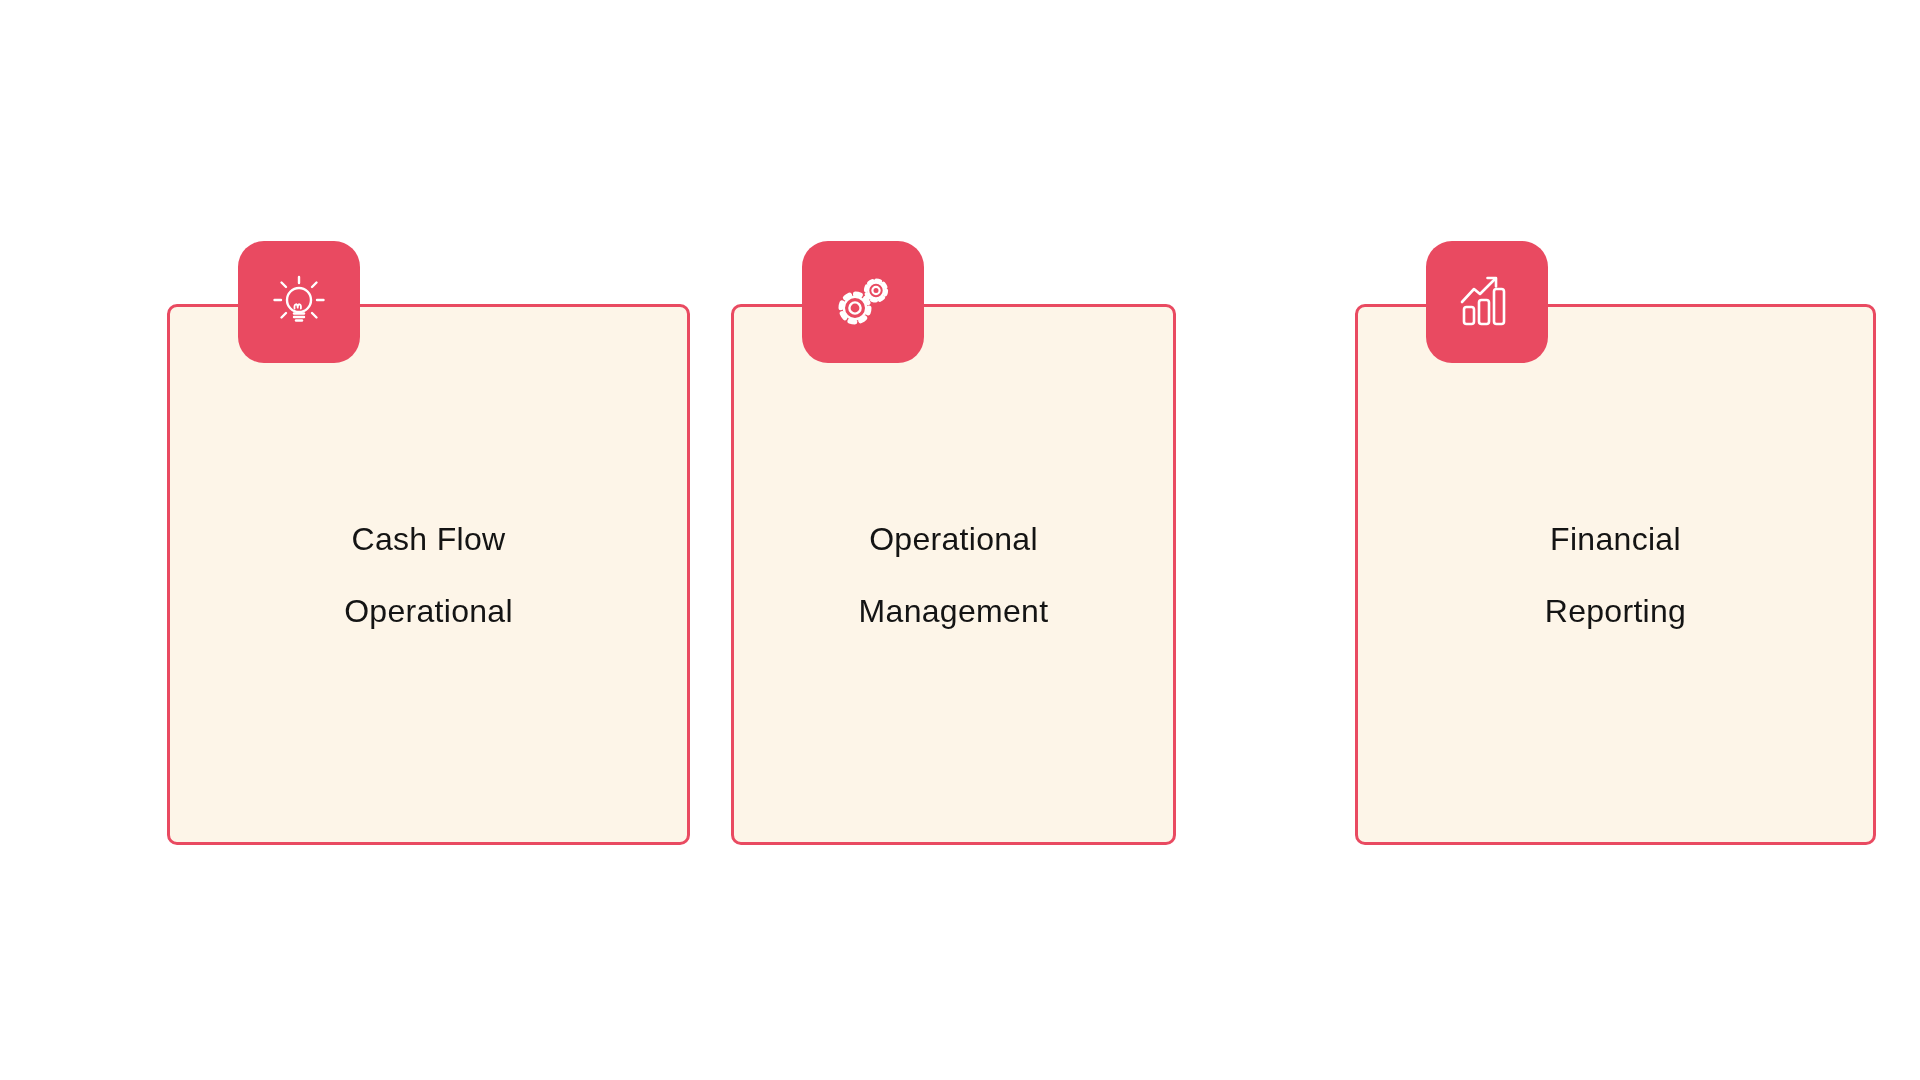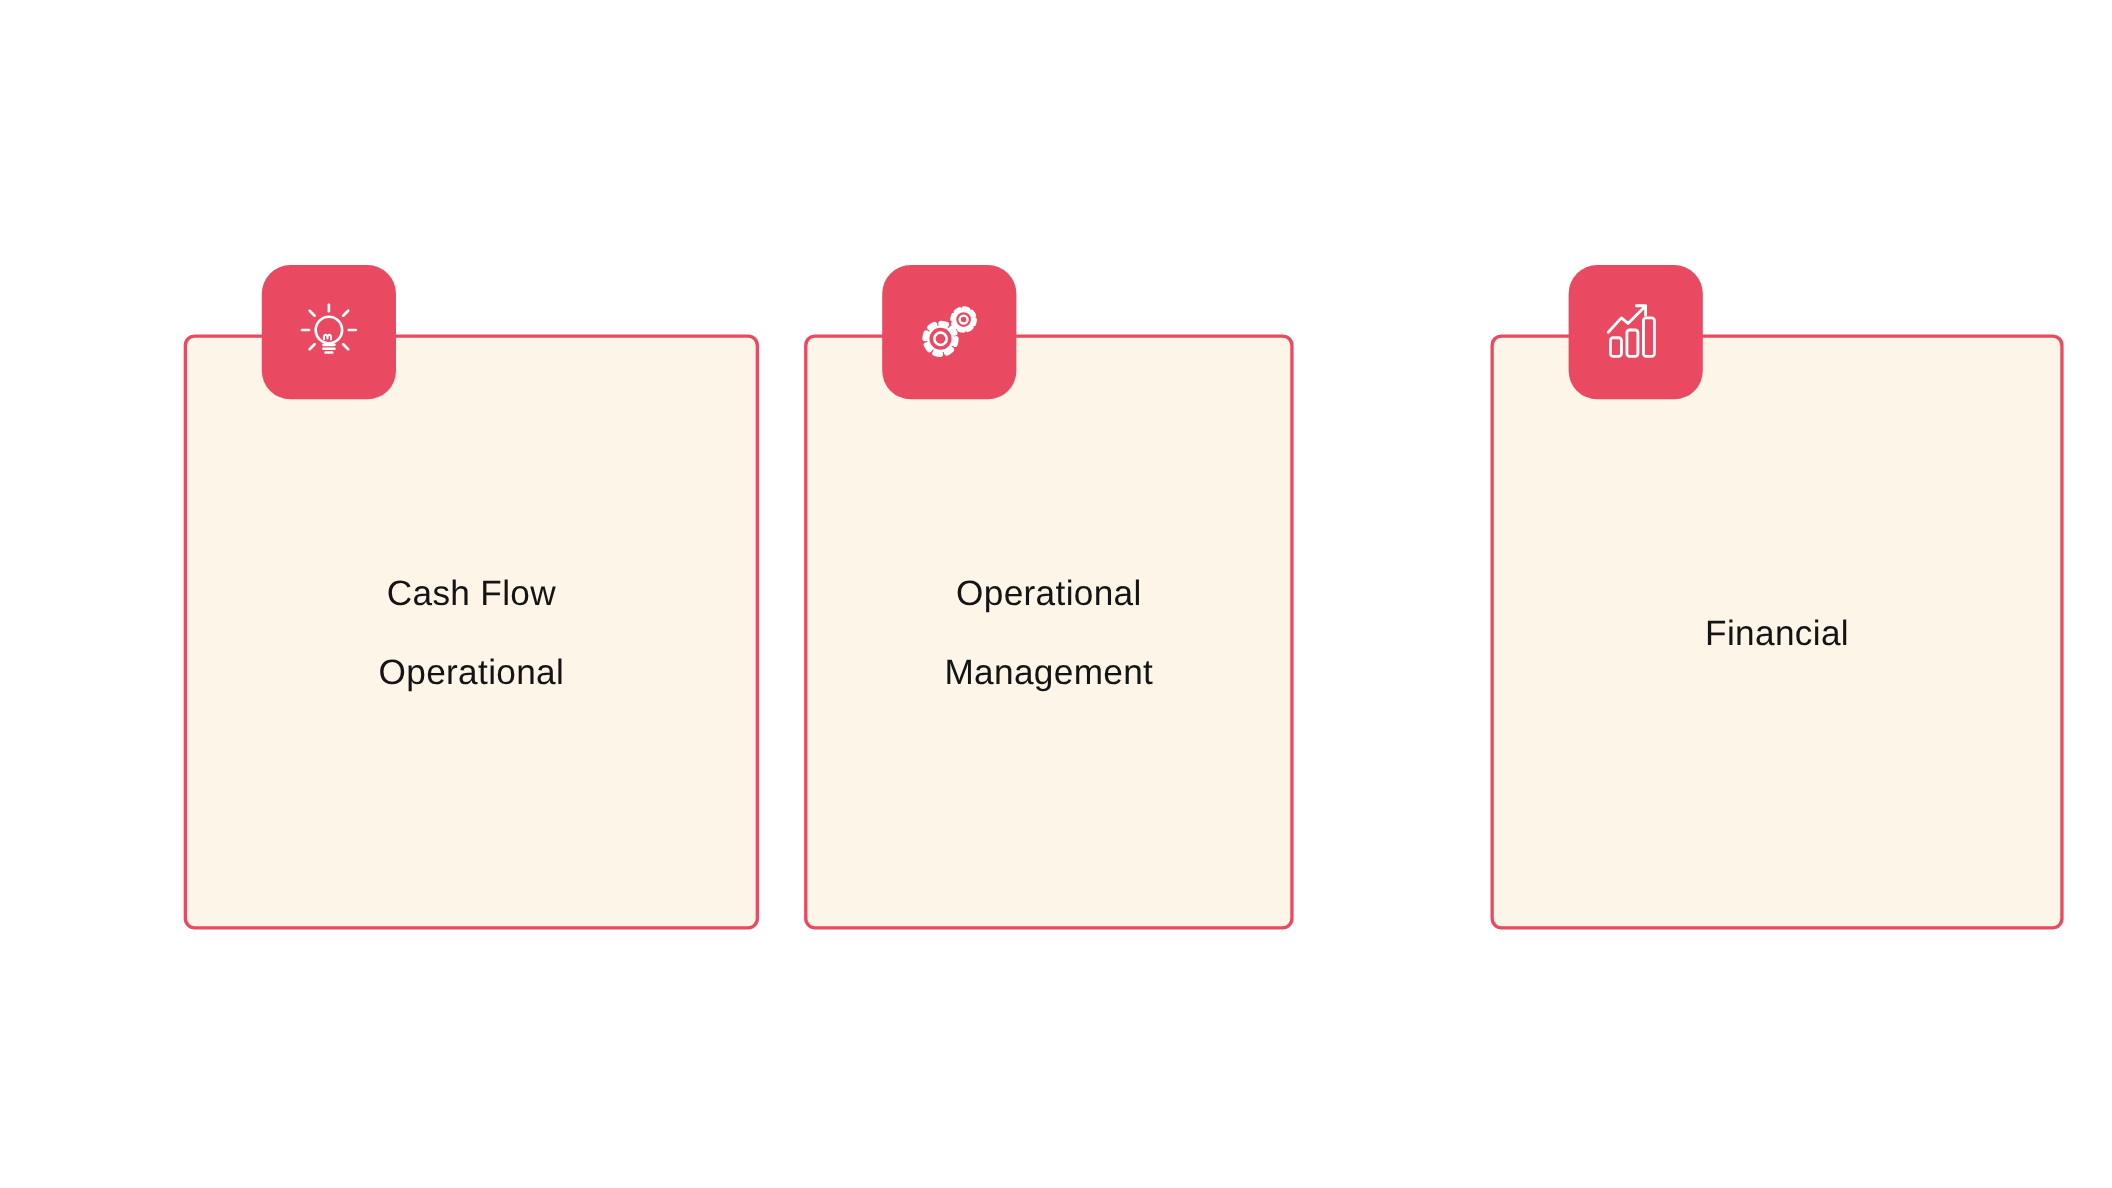--- a/index.html
+++ b/index.html
@@ -118,16 +118,17 @@
         <rect x="9" y="37" width="10" height="17" rx="2.5"></rect>
         <rect x="24" y="30" width="10" height="24" rx="2.5"></rect>
         <rect x="39" y="19" width="10" height="35" rx="2.5"></rect>
 
         <path d="M7 32 L19 19 L25 24 L40 9"></path>
         <path d="M32.5 8 H41 V16.5"></path>
       </svg>
     </div>
     <div class="title">
       <span>Financial</span>
+      <span>Reporting</span>
     </div>
   </div>
 
 </div>
 
 </body></html>

